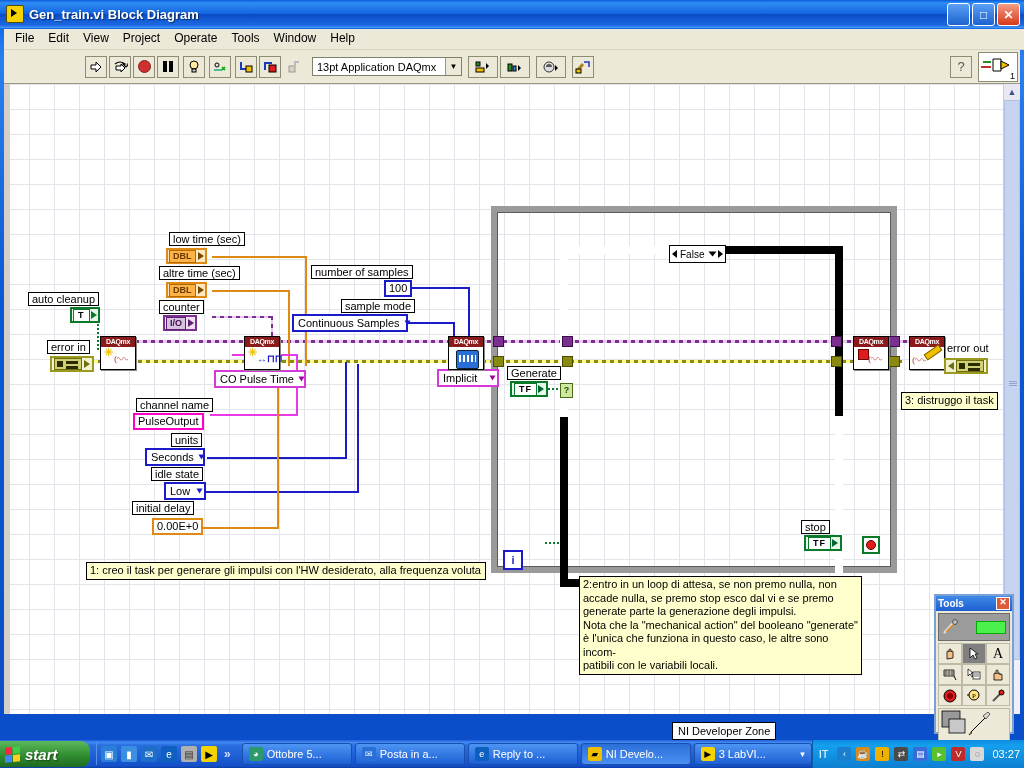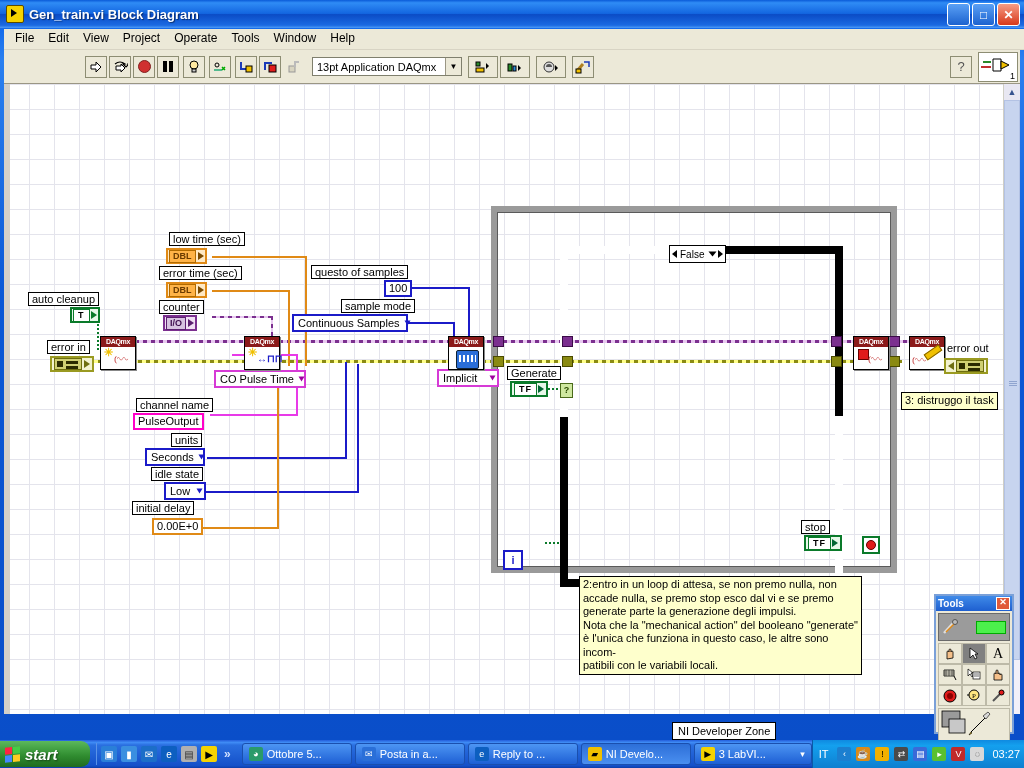--- a/index.html
+++ b/index.html
@@ -464,21 +464,21 @@
     <div class="tun olive" style="left:827px;top:272px;"></div>
     <div class="tun purple" style="left:885px;top:252px;"></div>
     <div class="tun olive" style="left:885px;top:272px;"></div>
 
     <div class="lbl" style="left:165px;top:148px;">low time (sec)</div>
     <div class="term t-dbl" style="left:162px;top:164px;">
       <span class="in">DBL</span>
       <span class="ar"></span>
     </div>
 
-    <div class="lbl" style="left:155px;top:182px;">error time (sec)</div>
+    <div class="lbl" style="left:155px;top:182px;">altre time (sec)</div>
     <div class="term t-dbl" style="left:162px;top:198px;">
       <span class="in">DBL</span>
       <span class="ar"></span>
     </div>
 
     <div class="lbl" style="left:155px;top:216px;">counter</div>
     <div class="term t-io" style="left:159px;top:231px;">
       <span class="in">I/O</span>
       <span class="ar"></span>
     </div>
@@ -506,21 +506,21 @@
 
     <div class="lbl" style="left:147px;top:383px;">idle state</div>
     <div class="ring r-blue" style="left:160px;top:398px;width:42px;height:18px;">
       <span class="txt">Low</span>
       <span class="cv"></span>
     </div>
 
     <div class="lbl" style="left:128px;top:417px;">initial delay</div>
     <div class="konst k-orange" style="left:148px;top:434px;">0.00E+0</div>
 
-    <div class="lbl" style="left:307px;top:181px;">questo of samples</div>
+    <div class="lbl" style="left:307px;top:181px;">number of samples</div>
     <div class="konst k-blue" style="left:380px;top:196px;">100</div>
 
     <div class="lbl" style="left:337px;top:215px;">sample mode</div>
     <div class="ring r-blue" style="left:288px;top:230px;width:116px;height:18px;">
       <span class="txt">Continuous Samples</span>
       <span class="cv"></span>
     </div>
 
     <div class="ring r-pink" style="left:210px;top:286px;width:92px;height:18px;">
       <span class="txt">CO Pulse Time</span>
@@ -582,20 +582,21 @@
       <span class="in">TF</span>
       <span class="ar" style="border-left-color:#063;margin-left:1px"></span>
     </div>
 
     <div class="lbl" style="left:797px;top:436px;">stop</div>
     <div class="term t-bool" style="left:800px;top:451px;">
       <span class="in">TF</span>
       <span class="ar" style="border-left-color:#063;margin-left:1px"></span>
     </div>
 
+    <div class="comment" style="left:82px;top:478px;width:392px;">1: creo il task per generare gli impulsi con l'HW desiderato, alla frequenza voluta</div>
     <div class="comment" style="left:575px;top:492px;width:275px;">2:entro in un loop di attesa, se non premo nulla, non
 accade nulla, se premo stop esco dal vi e se premo
 generate parte la generazione degli impulsi.
 Nota che la "mechanical action" del booleano "generate"
 è l'unica che funziona in questo caso, le altre sono incom-
 patibili con le variabili locali.</div>
     <div class="comment" style="left:897px;top:308px;">3: distruggo il task</div>
   </div>
 
   <div class="vscroll">

